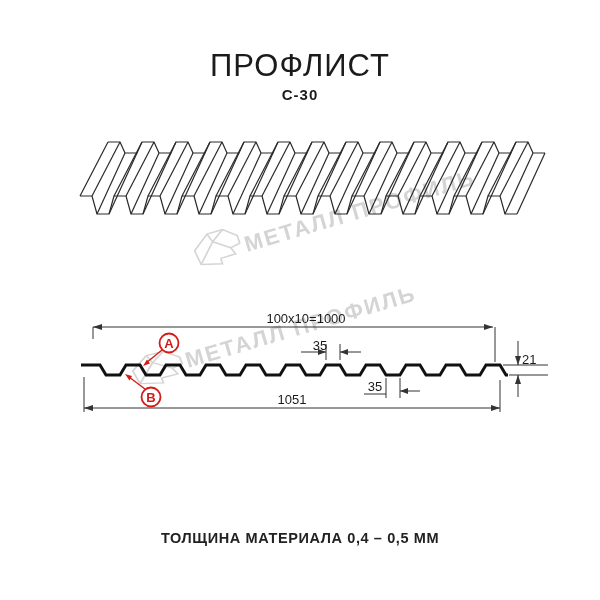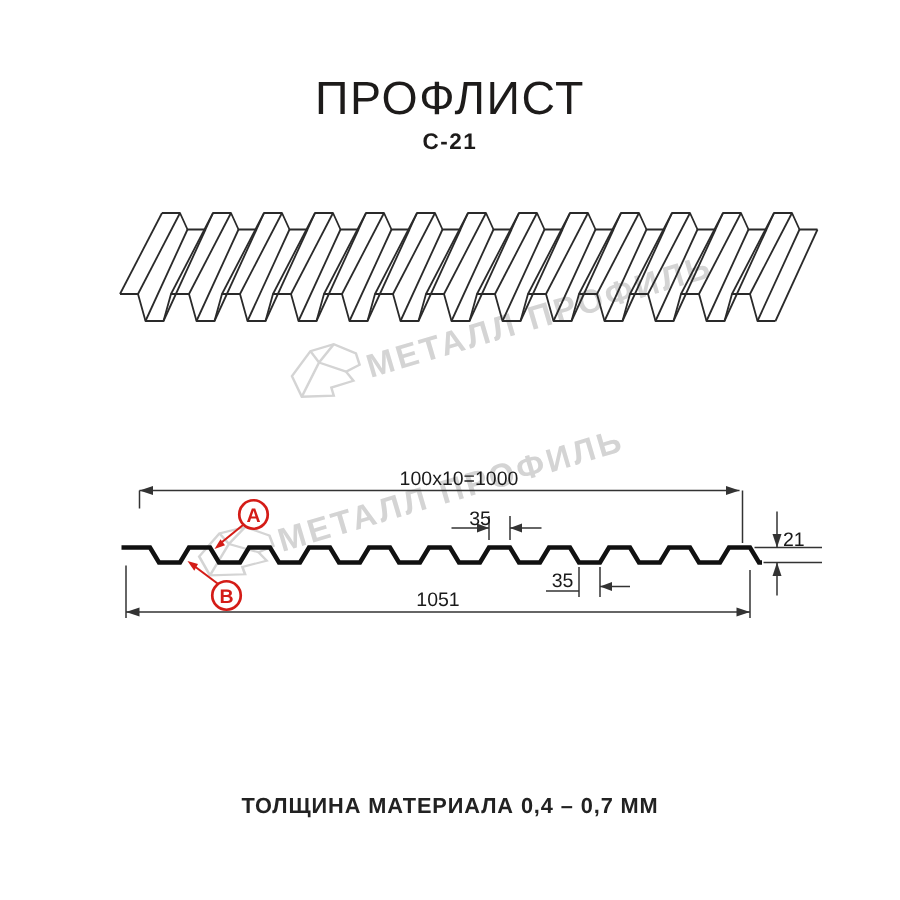--- a/index.html
+++ b/index.html
@@ -16,21 +16,21 @@
   text.red{font-family:"Liberation Sans",sans-serif;font-size:13px;font-weight:bold;fill:#d41c17;}
   text.wm{font-family:"Liberation Sans",sans-serif;font-size:22px;font-weight:bold;
           letter-spacing:2px;fill:#d4d4d4;}
 </style>
 </head>
 <body>
 
 <div id="canvas">
 
   <div class="title">ПРОФЛИСТ</div>
-  <div class="subtitle">С-21</div>
+  <div class="subtitle">С-30</div>
 
   <svg width="600" height="600" viewBox="0 0 600 600">
 
     <g>
       <g transform="translate(193,228) scale(0.82,0.76)" stroke="#d4d4d4" stroke-width="2" fill="none">
         <path d="M2,30 L17,8 L36,2 L54,10 L57,20 L46,26 L52,34 L34,40 L36,47 L10,48 Z"></path>
         <path d="M17,8 L24,18 L36,2 M24,18 L46,26 M24,18 L10,48"></path>
       </g>
       <text class="wm" transform="translate(247,252) rotate(-16.5)">МЕТАЛЛ ПРОФИЛЬ</text>
     </g>
@@ -158,14 +158,14 @@
       <text class="red" x="169" y="348" text-anchor="middle">A</text>
     </g>
     <g>
       <circle cx="151" cy="397" r="9.5" fill="none" stroke="#d41c17" stroke-width="1.8"></circle>
       <line x1="145" y1="389" x2="129" y2="377" stroke="#d41c17" stroke-width="1.4"></line>
       <polygon points="125,374 132,376 129.5,380.5" fill="#d41c17"></polygon>
       <text class="red" x="151" y="402" text-anchor="middle">B</text>
     </g>
   </svg>
 
-  <div class="footer">ТОЛЩИНА МАТЕРИАЛА 0,4 – 0,7 ММ</div>
+  <div class="footer">ТОЛЩИНА МАТЕРИАЛА 0,4 – 0,5 ММ</div>
 </div>
 
 </body></html>

